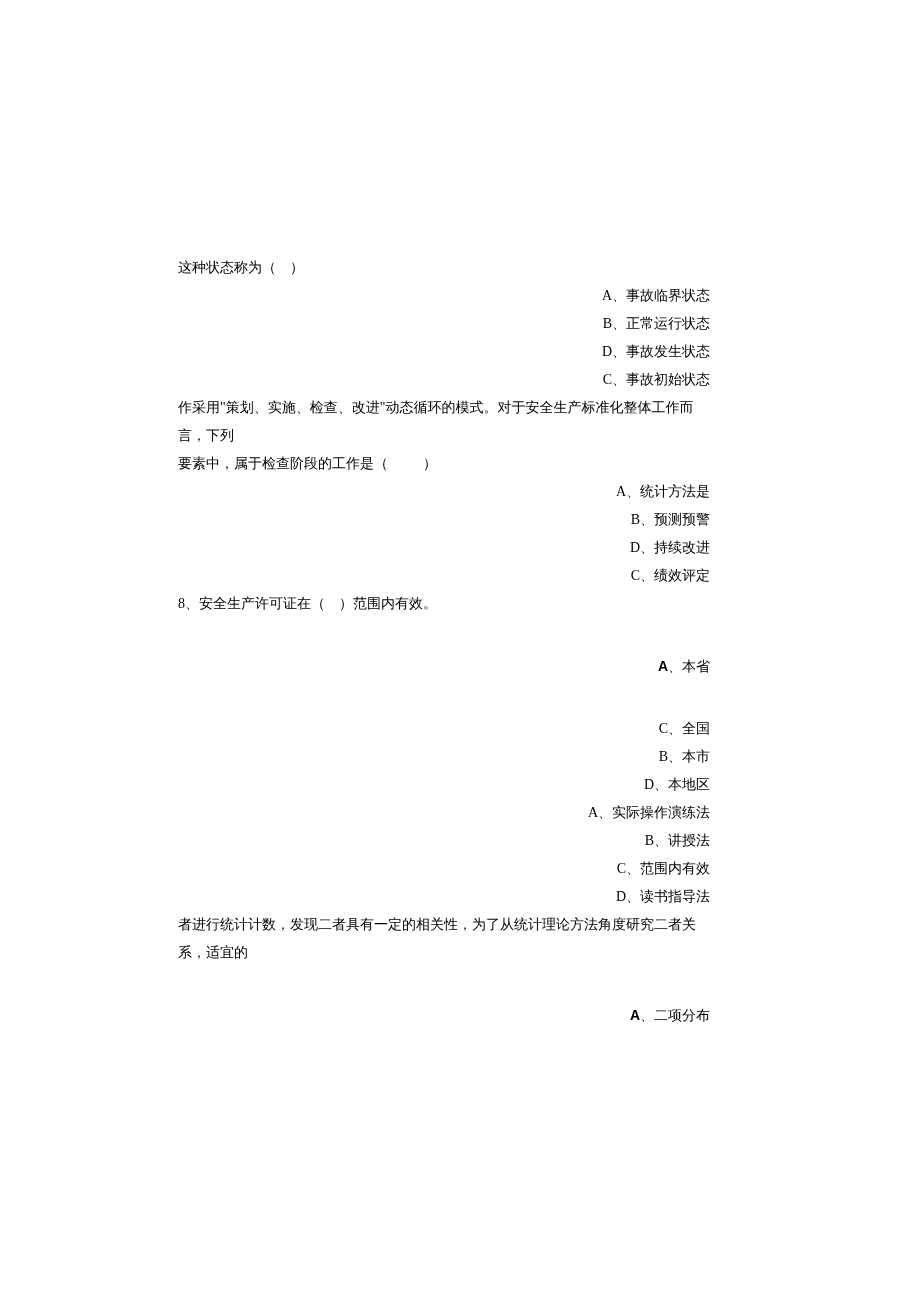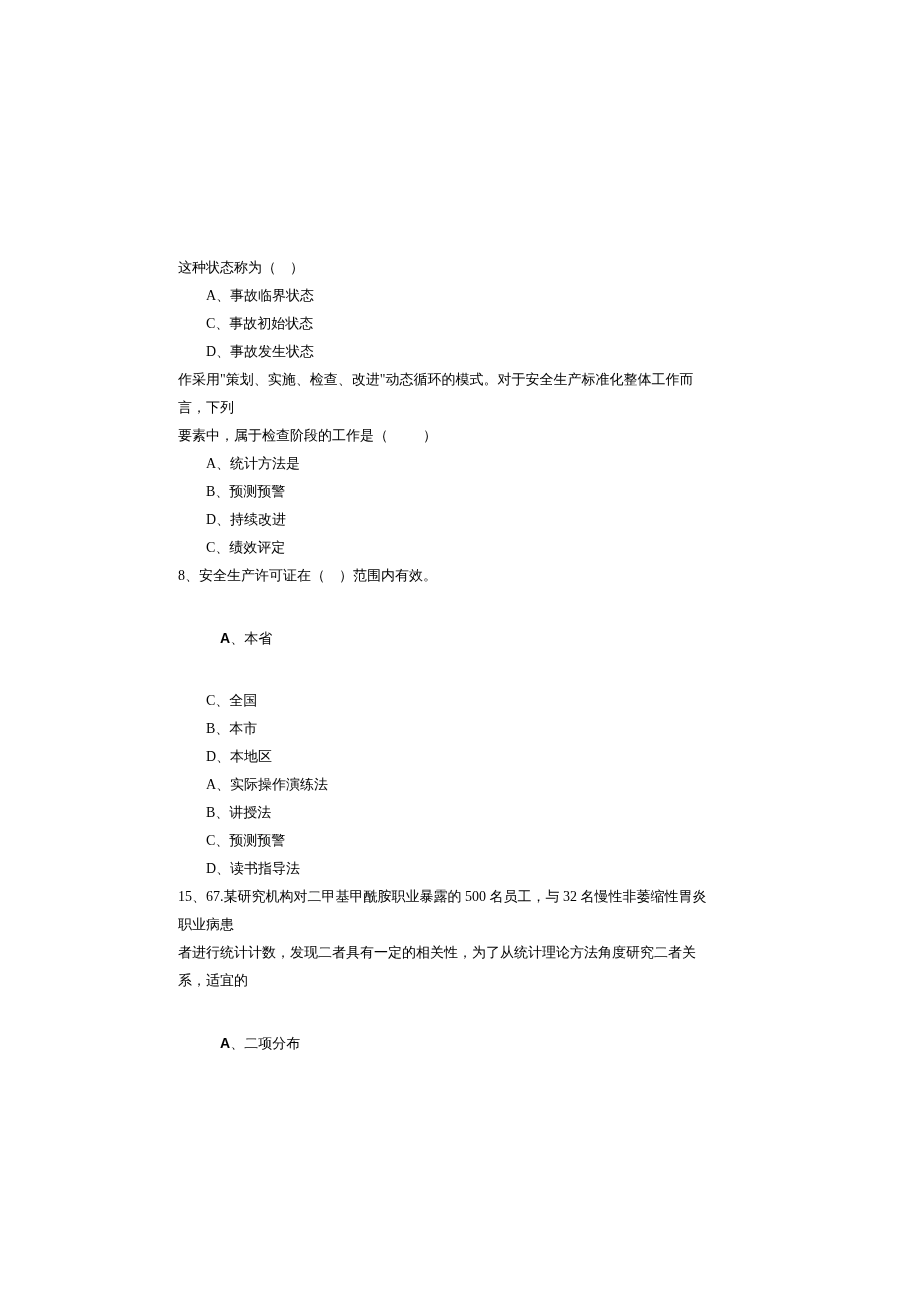--- a/index.html
+++ b/index.html
@@ -18,59 +18,60 @@
     padding-top: 254px;
     padding-left: 178px;
     padding-right: 170px;
     line-height: 2.0;
   }
   .line {
     white-space: pre-wrap;
   }
   .indent1 {
     padding-left: 2em;
+    text-align: right;
   }
   .q-sans-a {
     font-family: Arial, "Helvetica", sans-serif;
     font-weight: bold;
     display: inline;
   }
   .q-a-wrap {
     white-space: pre-wrap;
   }
 </style>
 </head>
 <body>
 
 <div class="page">
 
   <div class="line">这种状态称为（    ）</div>
   <div class="line indent1">A、事故临界状态</div>
+  <div class="line indent1">B、正常运行状态</div>
+  <div class="line indent1">D、事故发生状态</div>
   <div class="line indent1">C、事故初始状态</div>
-  <div class="line indent1">D、事故发生状态</div>
 
   <div class="line">作采用"策划、实施、检查、改进"动态循环的模式。对于安全生产标准化整体工作而言，下列</div>
   <div class="line">要素中，属于检查阶段的工作是（          ）</div>
   <div class="line indent1">A、统计方法是</div>
   <div class="line indent1">B、预测预警</div>
   <div class="line indent1">D、持续改进</div>
   <div class="line indent1">C、绩效评定</div>
 
   <div class="line">8、安全生产许可证在（    ）范围内有效。</div>
   <div class="line indent1 q-a-wrap" style="padding-top:6px;padding-bottom:6px;">
     <span class="q-sans-a">A</span><span>、本省</span>
   </div>
   <div class="line indent1">C、全国</div>
   <div class="line indent1">B、本市</div>
   <div class="line indent1">D、本地区</div>
 
   <div class="line indent1">A、实际操作演练法</div>
   <div class="line indent1">B、讲授法</div>
-  <div class="line indent1">C、预测预警</div>
+  <div class="line indent1">C、范围内有效</div>
   <div class="line indent1">D、读书指导法</div>
 
-  <div class="line">15、67.某研究机构对二甲基甲酰胺职业暴露的 500 名员工，与 32 名慢性非萎缩性胃炎职业病患</div>
   <div class="line">者进行统计计数，发现二者具有一定的相关性，为了从统计理论方法角度研究二者关系，适宜的</div>
   <div class="line indent1 q-a-wrap" style="padding-top:6px;">
     <span class="q-sans-a">A</span><span>、二项分布</span>
   </div>
 
 </div>
 
 </body></html>

